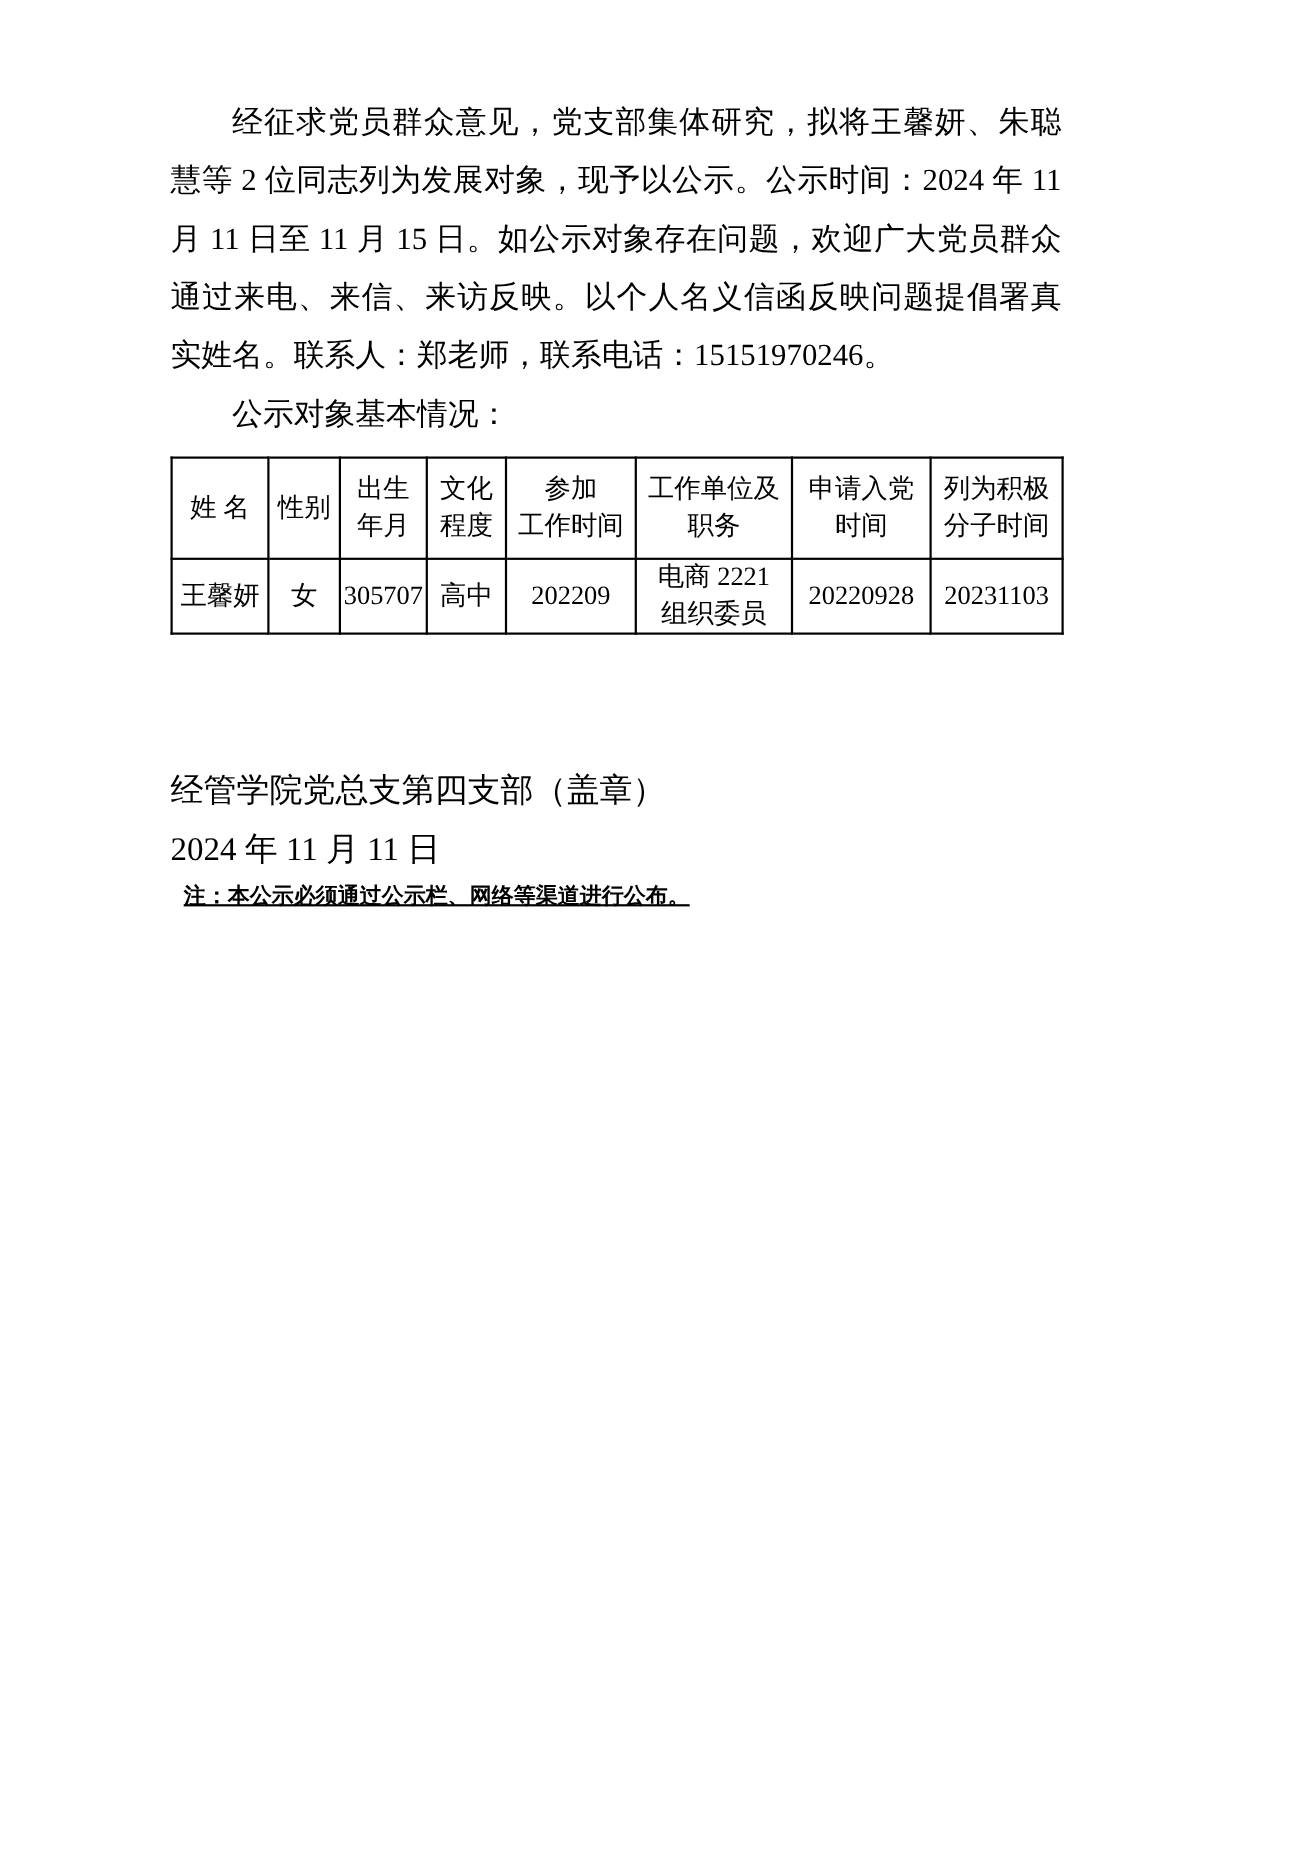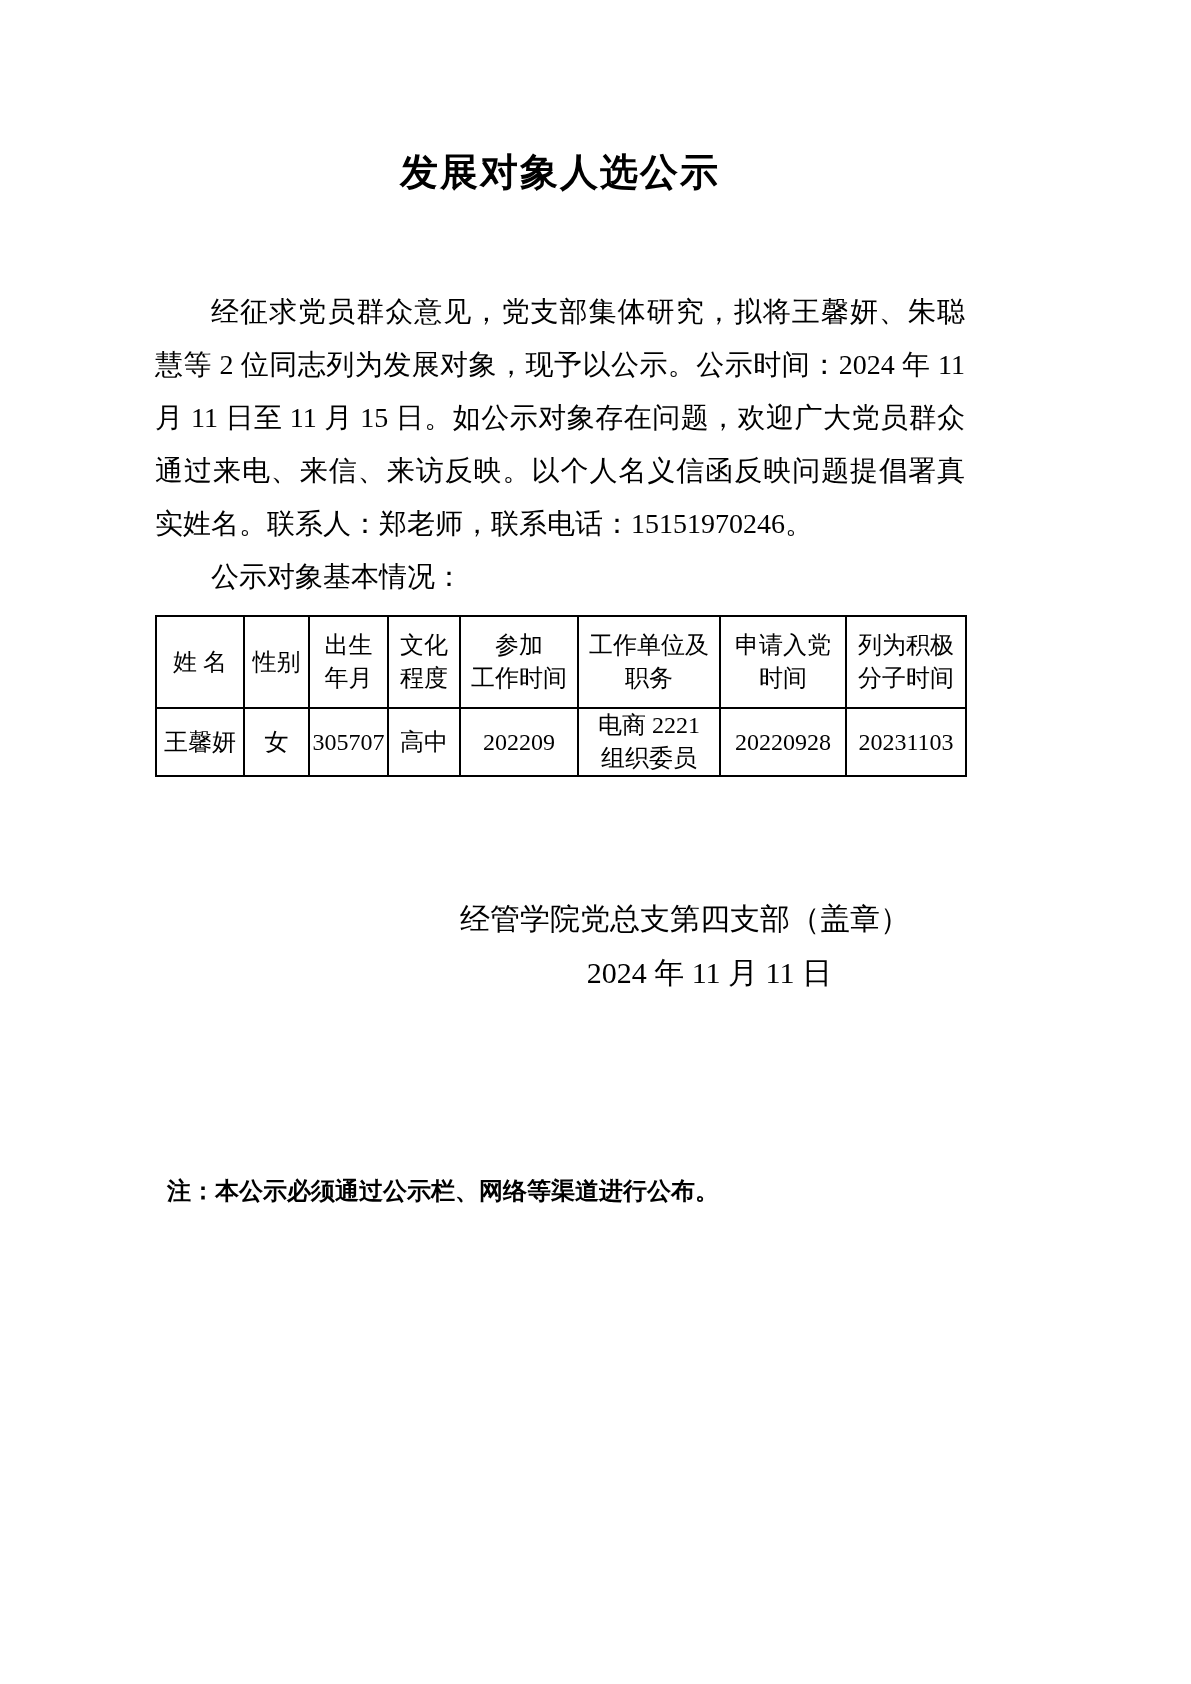--- a/index.html
+++ b/index.html
@@ -61,44 +61,41 @@
     line-height: 33px;
     white-space: pre-line;
     overflow: hidden;
   }
   table.candidates thead tr { height: 92px; }
   table.candidates tbody tr { height: 61px; }
   .signature {
     margin-top: 122px;
     font-size: 30px;
     line-height: 40px;
-    text-align: right;
     padding-right: 55px;
   }
   .date-line {
     margin-top: 14px;
     font-size: 30px;
     line-height: 40px;
-    text-align: right;
     padding-right: 133px;
   }
   .note-line {
-    margin-top: 176px;
-    font-size: 24px;
+    font-size: 20px;
     line-height: 44px;
     font-weight: bold;
     padding-left: 12px;
+    text-decoration: underline;
   }
 </style>
 </head>
 <body>
 
 <div class="page">
 
-  <h1 class="doc-title">发展对象人选公示</h1>
 
   <div class="body-block">
     <p class="para">经征求党员群众意见，党支部集体研究，拟将王馨妍、朱聪慧等 2 位同志列为发展对象，现予以公示。公示时间：2024 年 11 月 11 日至 11 月 15 日。如公示对象存在问题，欢迎广大党员群众通过来电、来信、来访反映。以个人名义信函反映问题提倡署真实姓名。联系人：郑老师，联系电话：15151970246。</p>
     <p class="info-line">公示对象基本情况：</p>
   </div>
 
   <table class="candidates">
     <colgroup>
       <col style="width:88px">
       <col style="width:65px">

